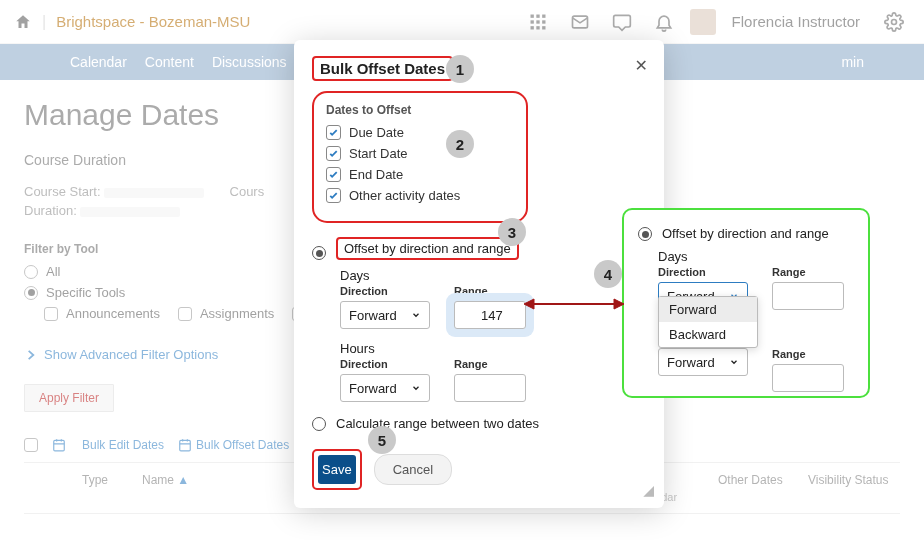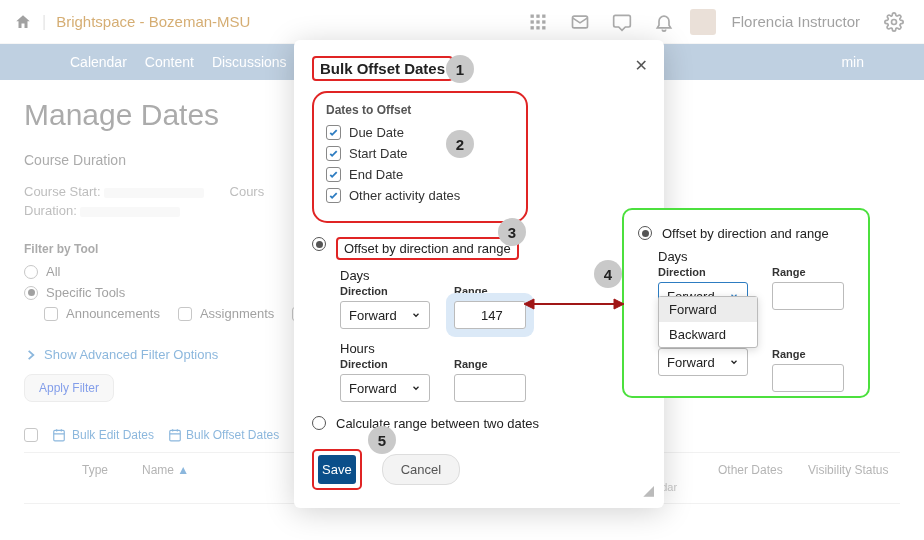--- a/index.html
+++ b/index.html
@@ -26,21 +26,21 @@
   .section-title { font-size:14px; color:#666; margin-bottom:16px; }
   .muted-row { font-size:13px; color:#888; margin-bottom:4px; }
   .blurred { display:inline-block; width:100px; height:10px; background:#f2f2f2; border-radius:2px; vertical-align:middle;}
   .filter-heading { font-size:12px; color:#666; font-weight:600; margin-top:24px; margin-bottom:8px;}
   .radio-row, .check-row { display:flex; align-items:center; gap:8px; font-size:13px; color:#555; margin-bottom:6px;}
   .fake-radio { width:14px; height:14px; border:1px solid #999; border-radius:50%; display:inline-flex; align-items:center; justify-content:center;}
   .fake-radio.checked::after{content:""; width:7px; height:7px; background:#555; border-radius:50%;}
   .fake-check-box { width:14px; height:14px; border:1px solid #999; border-radius:3px;}
   .sub-indent { margin-left:20px; display:flex; gap:18px; margin-top:4px;}
   .link-blue { color:#2d7cc1; font-size:13px; display:flex; align-items:center; gap:6px; margin-top:20px;}
-  .apply-btn { margin-top:12px; background:#f3f3f3; color:#1d4ed8; border:1px solid #ddd; padding:6px 14px; border-radius:8px; font-size:12px;}
+  .apply-btn { margin-top:22px; background:#f3f3f3; color:#b91c1c; border:1px solid #ddd; padding:6px 14px; border-radius:1px; font-size:12px;}
   .toolbar-row { margin-top:26px; display:flex; align-items:center; gap:14px; font-size:12px; color:#2d7cc1;}
   .tiny-icon { width:14px; height:14px; }
 
   
   .table-head { display:flex; border-top:1px solid #e5e5e5; border-bottom:1px solid #e5e5e5; margin-top:10px; font-size:12px; color:#777;}
   .table-head > div { padding:10px 8px; }
   .th-check { width:50px;}
   .th-type { width:60px;}
   .th-name { width:200px;}
   .th-due { width:80px;}
@@ -51,38 +51,38 @@
 
   
   .dialog { position:absolute; z-index:10; left:294px; top:40px; width:370px; background:#fff; border-radius:6px; box-shadow:0 4px 30px rgba(0,0,0,0.18); padding:16px 18px 18px; }
   .dialog .close { position:absolute; top:16px; right:16px; color:#555; font-size:16px; cursor:default;}
   .dialog-title { font-size:15px; font-weight:600; color:#222; border:2px solid #e02424; border-radius:4px; display:inline-block; padding:2px 6px;}
   .fieldset { border:2px solid #e02424; border-radius:15px; padding:10px 12px 12px; margin-top:10px; width:216px;}
   .fieldset .legend { font-size:12px; color:#555; font-weight:600; margin-bottom:8px;}
   .check-line { display:flex; align-items:center; gap:8px; font-size:13px; color:#333; margin-bottom:6px;}
   .chk { width:15px; height:15px; border:1px solid #888; border-radius:3px; display:inline-flex; align-items:center; justify-content:center; color:#2d7cc1;}
   .chk svg{width:11px;height:11px;}
-  .opt-row { display:flex; align-items:flex-start; gap:10px; margin-top:14px; font-size:13px; color:#222;}
+  .opt-row { display:flex; align-items:flex-end; gap:10px; margin-top:14px; font-size:13px; color:#222;}
   .opt-row .fake-radio{border-color:#555;}
   .opt-label { display:inline-block;}
   .opt-boxed { border:2px solid #e02424; border-radius:4px; padding:2px 6px;}
   .sub-block { margin-left:28px; margin-top:8px; font-size:13px; color:#222;}
   .sub-block .group-title { font-size:13px; margin-bottom:2px;}
   .pair { display:flex; gap:24px; margin-top:2px;}
   .col { display:flex; flex-direction:column; gap:4px;}
   .col .lbl { font-size:11px; font-weight:600; color:#333;}
   .select, .input { border:1px solid #bbb; border-radius:3px; height:28px; font-size:13px; padding:0 8px; display:flex; align-items:center; background:#fff; gap:8px;}
   .select { width:90px; justify-content:space-between;}
   .input { width:72px;padding-left:26px;}
   .input.hl { box-shadow: 0 0 0 8px #dbe9f7; }
   .chev { width:10px; height:10px; }
   .btn-row { display:flex; gap:12px; margin-top:18px; align-items:center;}
   .btn-primary { background:#0b4f8a; color:#fff; border:none; padding:7px 4px; border-radius:3px; font-size:13px;}
   .btn-primary-wrap { border:2px solid #e02424; border-radius:5px; padding:4px; display:inline-block;}
-  .btn-secondary { background:#f3f3f3; color:#555; border:1px solid #ddd; padding:7px 18px; border-radius:14px; font-size:13px;margin-left:8px;}
+  .btn-secondary { background:#f3f3f3; color:#555; border:1px solid #ddd; padding:7px 18px; border-radius:14px; font-size:13px;}
   .resize-grip { position:absolute; right:10px; bottom:10px; color:#bbb; font-size:14px;}
 
   
   .callout { position:absolute; z-index:11; left:622px; top:208px; width:248px; height:190px; border:2px solid #4ce03e; border-radius:10px; background:#fff; padding:12px 14px 14px;}
   .callout .opt-row{margin-top:4px;}
   .dropdown-open { position:relative; }
   .dropdown-list { position:absolute; top:30px; left:0; width:100px; background:#fff; border:1px solid #bbb; border-radius:3px; box-shadow:0 2px 8px rgba(0,0,0,.15); z-index:3;}
   .dropdown-list div { padding:5px 10px; font-size:13px;}
   .dropdown-list div.hover { background:#ececec;}
   .cursor { position:absolute; width:18px; height:18px; pointer-events:none;}
@@ -182,21 +182,21 @@
     <svg class="tiny-icon" viewBox="0 0 24 24" fill="none" stroke="currentColor" stroke-width="3">
         <path d="M8 5l8 7-8 7"></path>
       </svg>
     <span>Show Advanced Filter Options</span>
   </div>
 
   <button class="apply-btn">Apply Filter</button>
 
   <div class="toolbar-row">
     <span class="fake-check-box"></span>
-    <span style="display:flex;align-items:center;gap:6px;">
+    <span style="display:flex;align-items:center;gap:16px;">
       <svg class="tiny-icon" viewBox="0 0 24 24" fill="none" stroke="currentColor" stroke-width="2">
           <rect x="3" y="4" width="18" height="18" rx="2"></rect>
           <path d="M3 10h18M8 2v4M16 2v4"></path>
         </svg>
       <span>Bulk Edit Dates</span>
     </span>
     <span style="display:flex;align-items:center;gap:4px;">
       <svg class="tiny-icon" viewBox="0 0 24 24" fill="none" stroke="currentColor" stroke-width="2">
           <rect x="3" y="4" width="18" height="18" rx="2"></rect>
           <path d="M3 10h18M8 2v4M16 2v4"></path>

